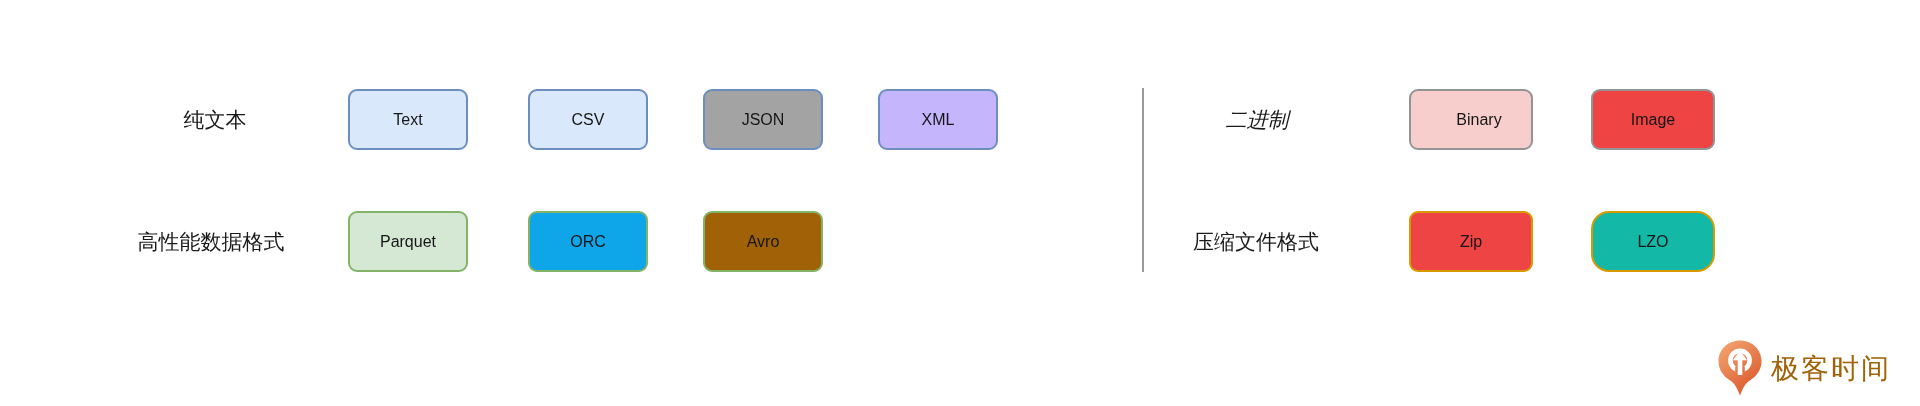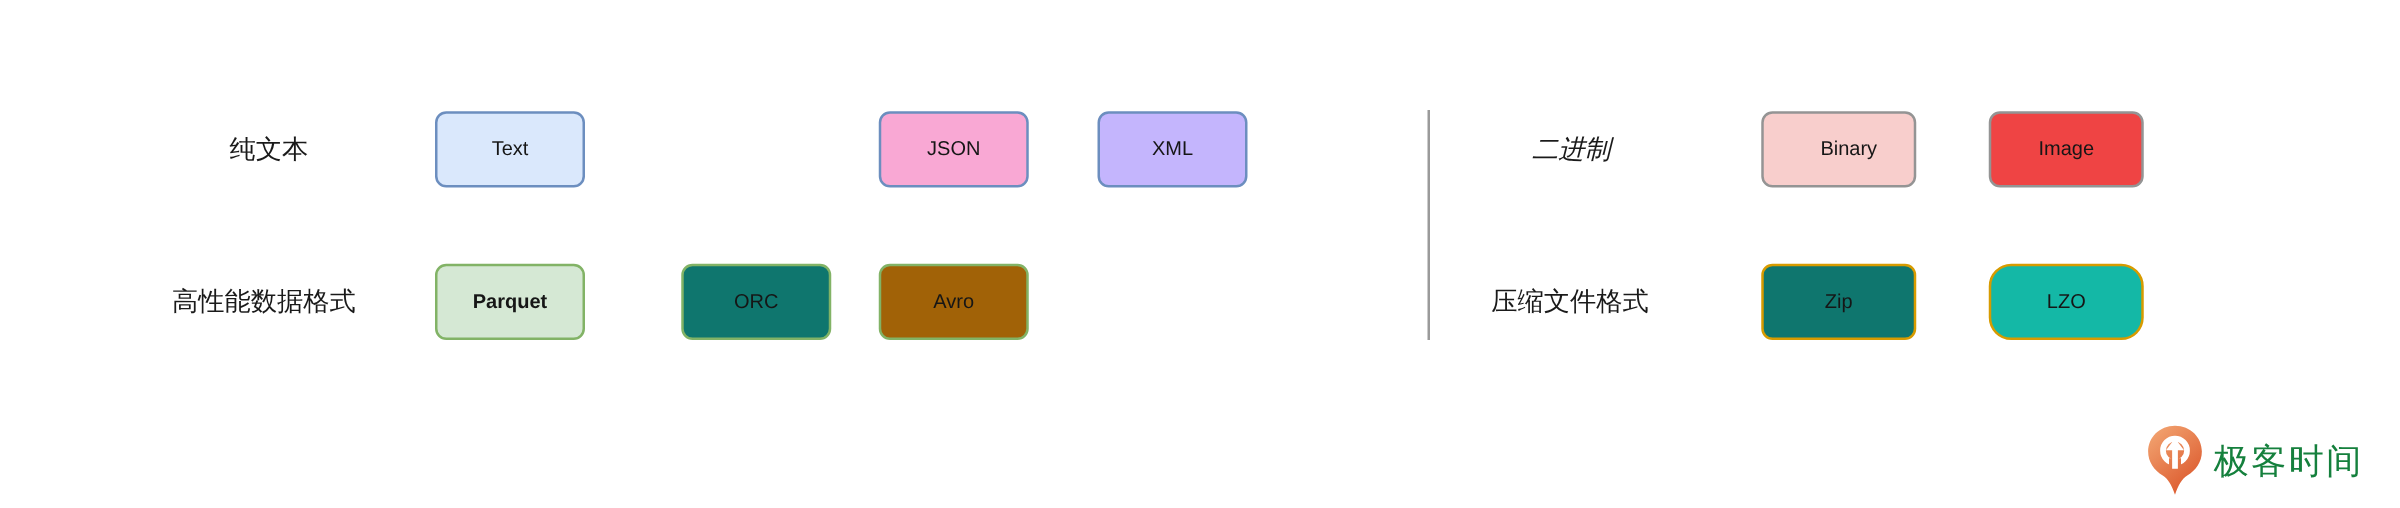--- a/index.html
+++ b/index.html
@@ -76,36 +76,37 @@
     white-space: nowrap;
   }
 </style>
 </head>
 <body>
 
 <div class="canvas">
 
   <div class="row-label l-plain">纯文本</div>
   <div class="node n-text" style="background-color: rgb(218, 232, 252); border-color: rgb(108, 142, 191);">Text</div>
-  <div class="node n-json" style="background-color: #f9a8d4; border-color: rgb(108, 142, 191);">JSON</div>
+  <div class="node n-csv" style="background-color: rgb(218, 232, 252); border-color: rgb(108, 142, 191);">CSV</div>
+  <div class="node n-json" style="background-color: #a3a3a3; border-color: rgb(108, 142, 191);">JSON</div>
   <div class="node n-xml" style="background-color: #c4b5fd; border-color: rgb(108, 142, 191);">XML</div>
 
   <div class="row-label l-perf">高性能数据格式</div>
-  <div class="node n-parquet" style="background-color: rgb(213, 232, 212); border-color: rgb(130, 179, 102); font-weight: bold;">Parquet</div>
-  <div class="node n-orc" style="background-color: #0f766e; border-color: rgb(130, 179, 102); margin-left: 17px;">ORC</div>
+  <div class="node n-parquet" style="background-color: rgb(213, 232, 212); border-color: rgb(130, 179, 102);">Parquet</div>
+  <div class="node n-orc" style="background-color: #0ea5e9; border-color: rgb(130, 179, 102);">ORC</div>
   <div class="node n-avro" style="background-color: #a16207; border-color: rgb(130, 179, 102);">Avro</div>
 
   <div class="divider" style="background-color: rgb(154, 154, 154);"></div>
 
   <div class="row-label l-binary">二进制</div>
   <div class="node wide n-binary" style="background-color: rgb(248, 206, 204); border-color: rgb(148, 148, 148); padding-left: 16px;">Binary</div>
   <div class="node wide n-image" style="background-color: #ef4444; border-color: rgb(148, 148, 148);">Image</div>
 
   <div class="row-label l-zip">压缩文件格式</div>
-  <div class="node wide n-zip" style="background-color: #0f766e; border-color: rgb(215, 155, 0);">Zip</div>
+  <div class="node wide n-zip" style="background-color: #ef4444; border-color: rgb(215, 155, 0);">Zip</div>
   <div class="node wide n-lzo" style="background-color: #14b8a6; border-color: rgb(215, 155, 0); border-radius: 18px;">LZO</div>
 
   <div class="watermark">
     <svg width="46" height="60" viewBox="0 0 46 60" aria-hidden="true">
       <defs>
         <linearGradient id="gpin" gradientUnits="userSpaceOnUse" x1="6" y1="4" x2="42" y2="46">
           <stop id="wm-stop-1" offset="0" stop-color="#f2a370"></stop>
           <stop id="wm-stop-2" offset="1" stop-color="#dc5a2e"></stop>
         </linearGradient>
       </defs>
@@ -113,16 +114,16 @@
                C44.5,30.6 39.6,37.3 32.8,41.4
                C29,43.7 25.6,48.8 23,56.8
                C20.4,48.8 17,43.7 13.2,41.4
                C6.4,37.3 1.5,30.6 1.5,22.2
                C1.5,10.8 10.6,1.5 23,1.5 Z" fill="url(#gpin)"></path>
       <circle cx="23" cy="21.5" r="9.6" fill="none" stroke="#ffffff" stroke-width="4.6"></circle>
       <rect x="18.2" y="27.6" width="9.6" height="8" fill="url(#gpin)"></rect>
       <polygon points="23,11.5 15.8,21.2 30.2,21.2" fill="#ffffff"></polygon>
       <rect x="20.7" y="17.5" width="4.6" height="18.5" fill="#ffffff"></rect>
     </svg>
-    <span class="wm-text" style="color: #15803d;">极客时间</span>
+    <span class="wm-text" style="color: #a16207;">极客时间</span>
   </div>
 
 </div>
 
 </body></html>

